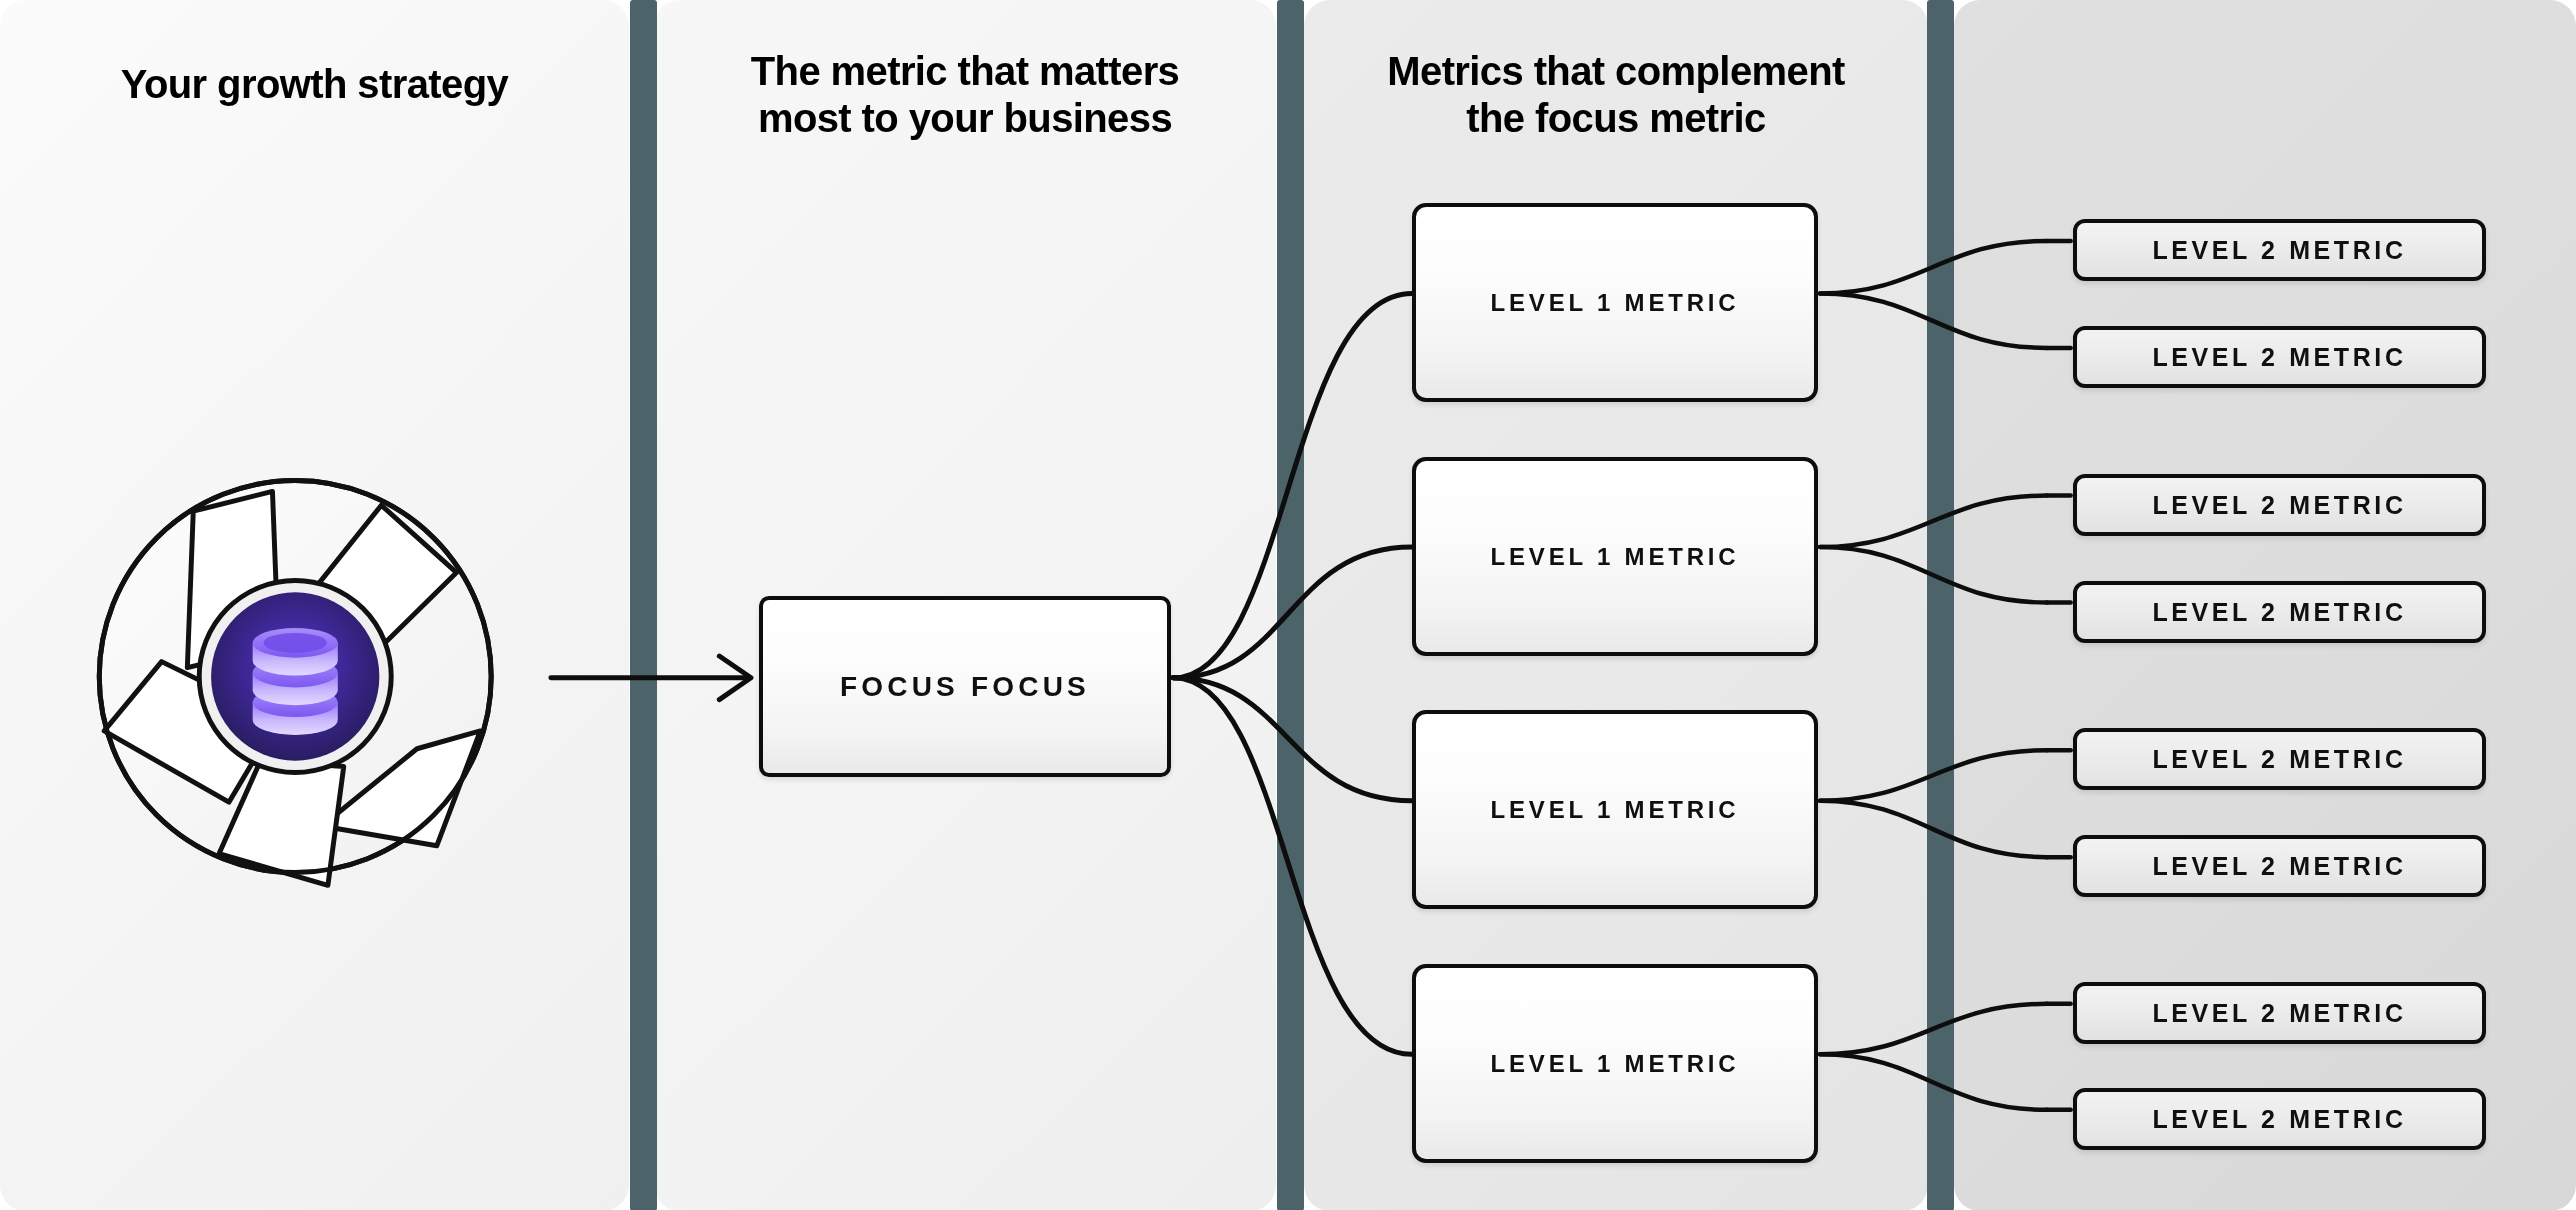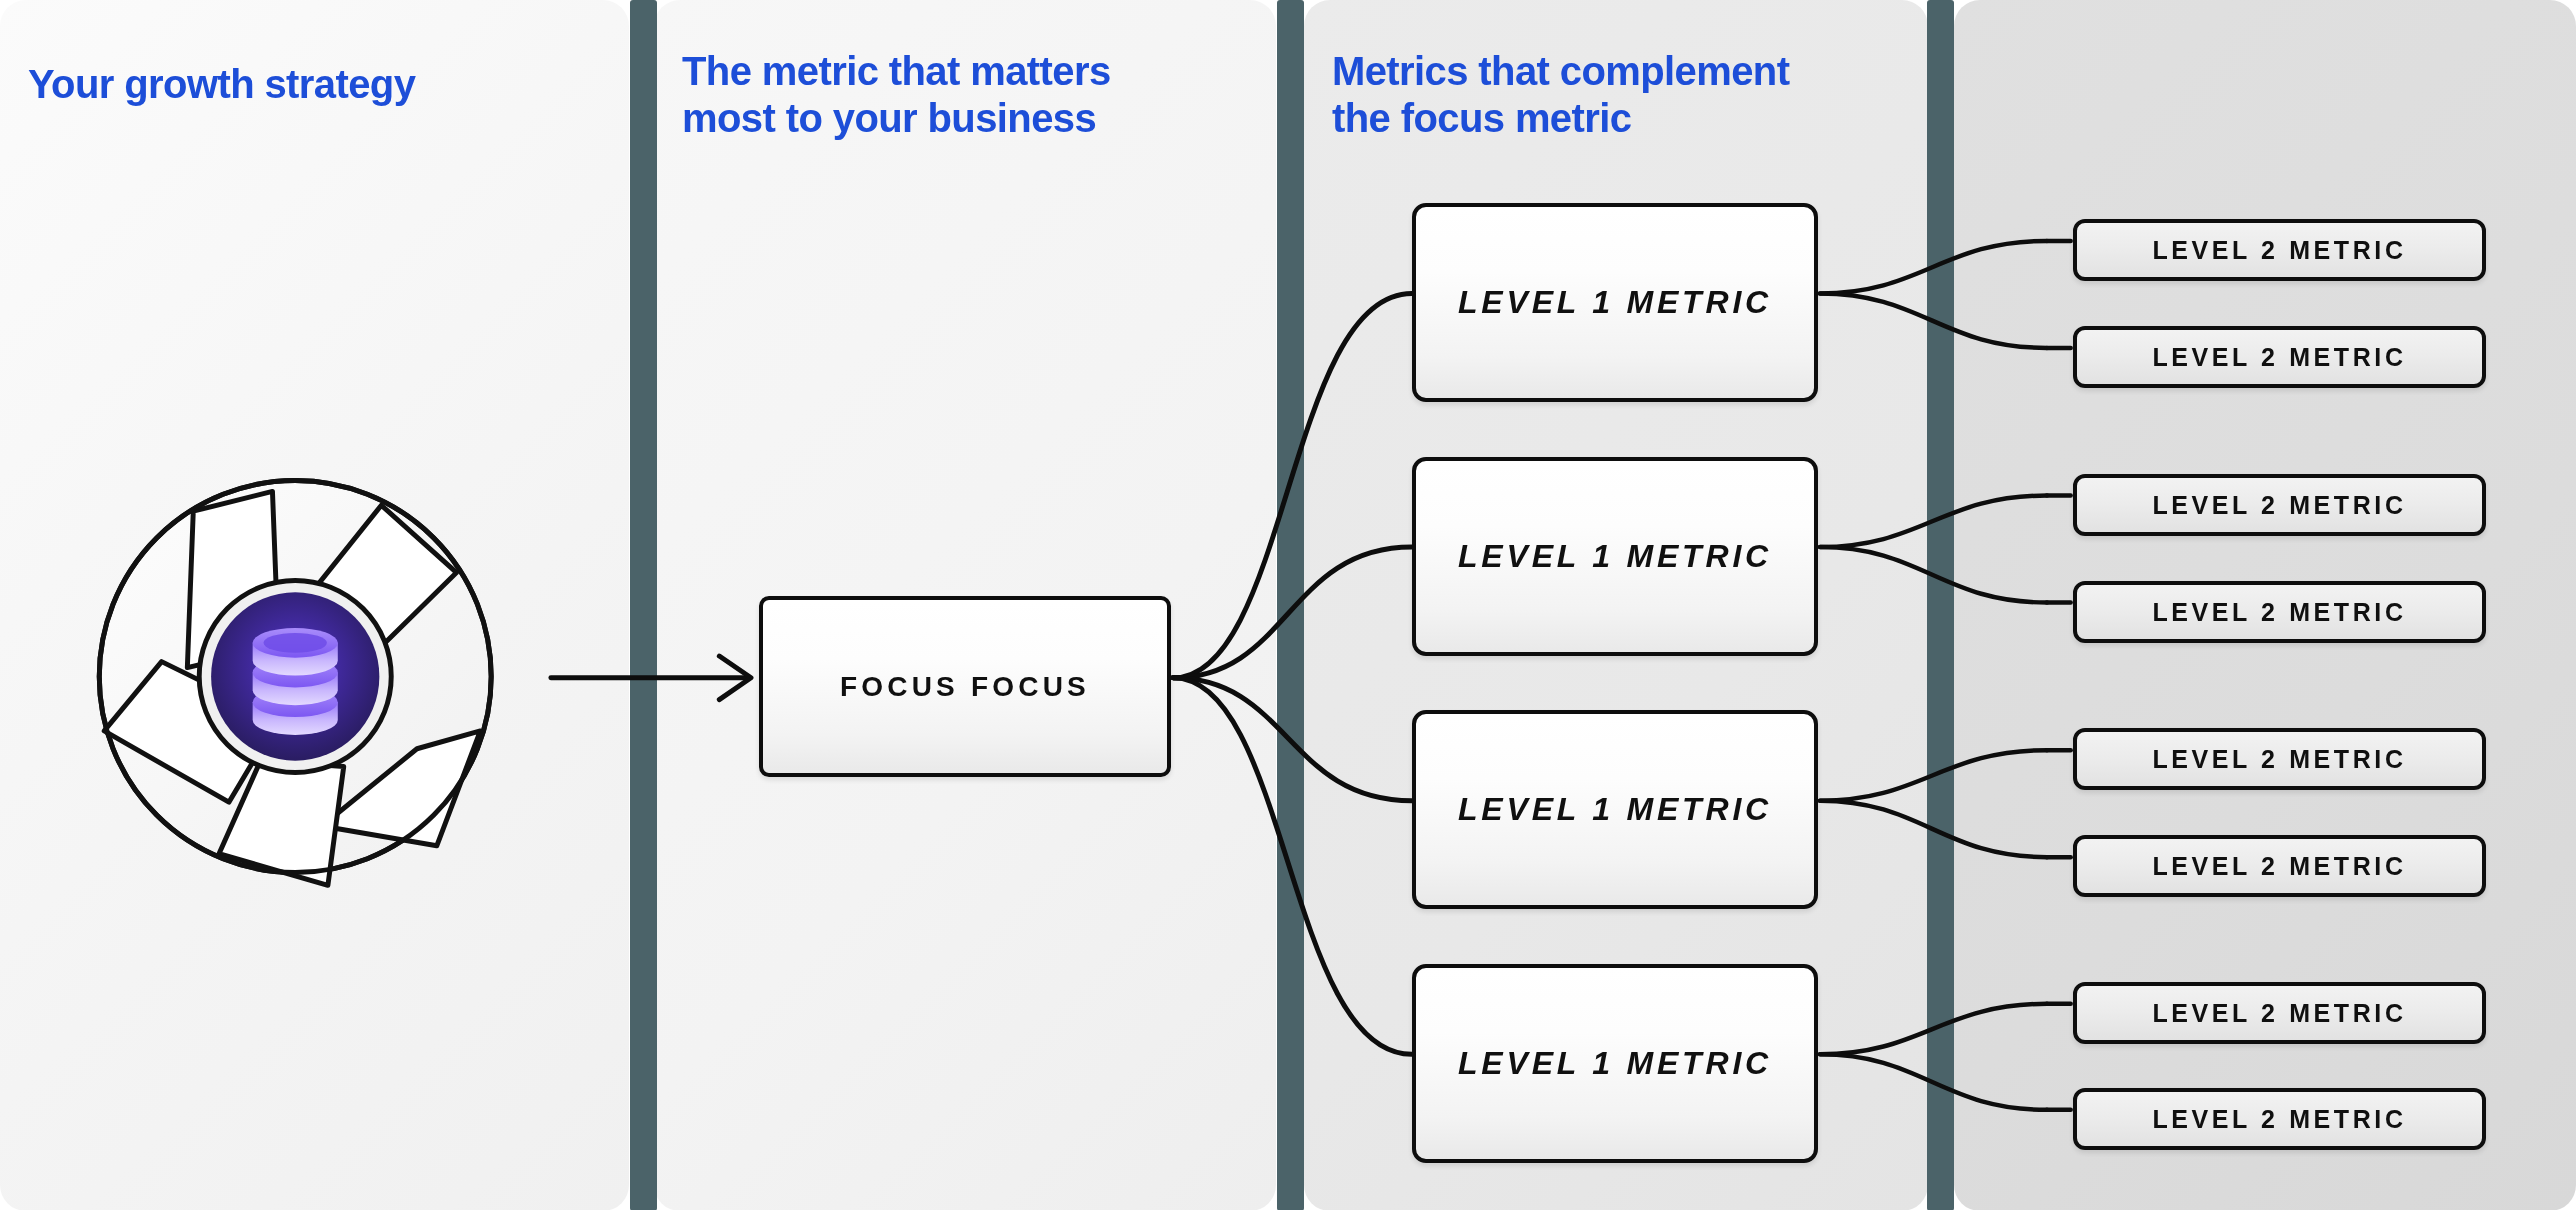--- a/index.html
+++ b/index.html
@@ -21,23 +21,23 @@
     background:linear-gradient(135deg,#e0e0e0 0%,#dcdcdc 60%,#d8d8d8 100%);}
 
   
   .divider{position:absolute;top:0;height:1211px;width:27px;background:#4b6369;border-radius:3px;}
   .d1{left:630px;}
   .d2{left:1277px;}
   .d3{left:1927px;}
 
   
   .col-head{
-    position:absolute;color:#1d4ed8;
+    position:absolute;text-align:center;color:#000000;
     font-weight:700;font-size:40px;line-height:1.18;
-    letter-spacing:-0.6px;white-space:pre-line;margin-left:28px;
+    letter-spacing:-0.6px;white-space:pre-line;
   }
   .col-head.h1{left:0;width:629px;top:61px;}
   .col-head.h2{left:654px;width:622px;top:48px;}
   .col-head.h3{left:1304px;width:624px;top:48px;}
   .col-head.h4{left:1954px;width:622px;top:48px;}
 
   
   .node{
     position:absolute;display:flex;align-items:center;justify-content:center;
     border:4px solid #0d0d0d;border-radius:14px;
@@ -47,21 +47,21 @@
     margin-top:9px;
   }
   .node span{
     font-weight:700;color:#101010;
     letter-spacing:3.4px;white-space:nowrap;
   }
   .node.focus{left:759px;top:587px;width:412px;height:181px;border-radius:10px;}
   .node.focus span{font-size:28px;letter-spacing:4.2px;}
 
   .node.l1{width:406px;height:199px;left:1412px;}
-  .node.l1 span{font-size:32px;letter-spacing:3.8px;font-style:italic;}
+  .node.l1 span{font-size:24px;letter-spacing:3.8px;}
 
   .node.l2{width:413px;height:62px;left:2073px;border-radius:12px;border-width:4px;
     background:linear-gradient(180deg,#f2f2f2 0%,#ececec 45%,#e2e2e2 100%);}
   .node.l2 span{font-size:25px;letter-spacing:3.6px;}
 
   
   #wires{position:absolute;inset:0;width:2576px;height:1211px;pointer-events:none;}
 
   
   #emblem{position:absolute;left:84px;top:434px;width:466px;height:485px;}

